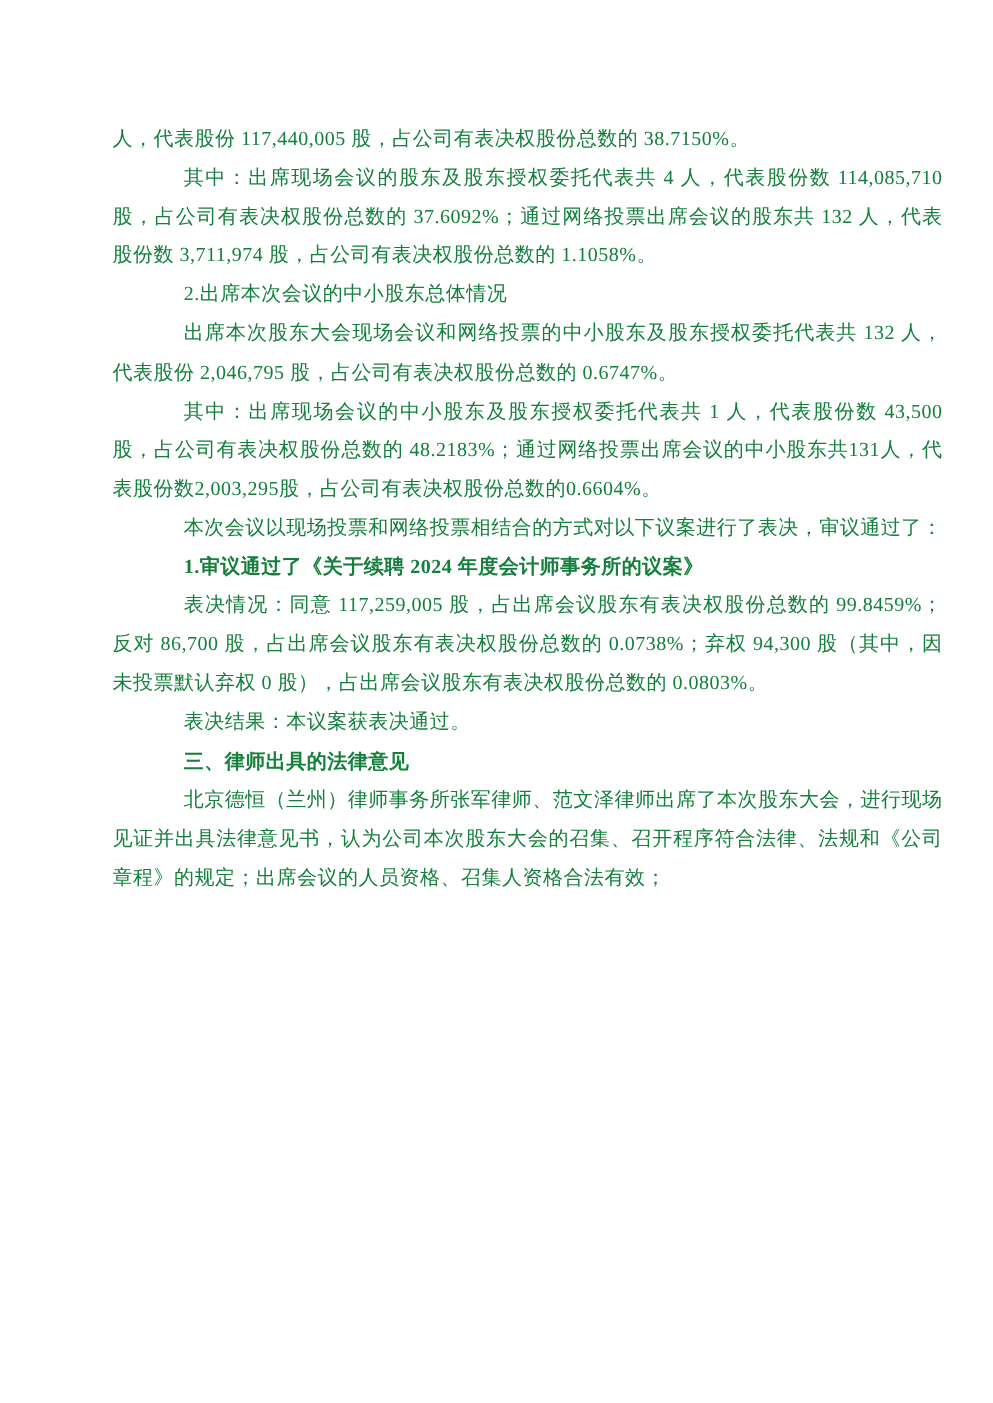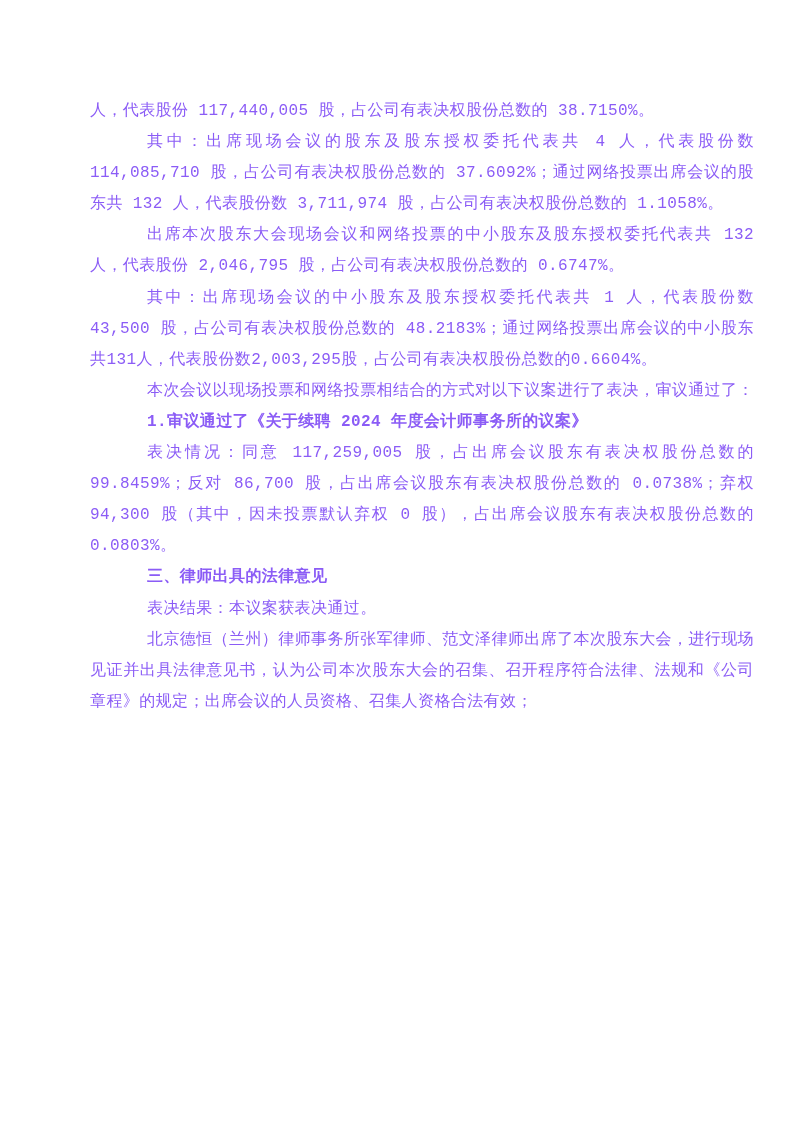--- a/index.html
+++ b/index.html
@@ -7,22 +7,22 @@
     padding: 0;
     background: #ffffff;
   }
   .page {
     position: relative;
     width: 794px;
     height: 1122px;
     box-sizing: border-box;
     padding: 96px 40px 0 90px;
     background: #ffffff;
-    color: #8b5cf6;
-    font-family: Liberation Mono, monospace;
+    color: #15803d;
+    font-family: Liberation Serif, serif;
     font-size: 16px;
     line-height: 31.1px;
     overflow: hidden;
   }
   .para {
     margin: 0;
     text-align: justify;
     text-justify: inter-character;
     letter-spacing: 0.4px;
   }
@@ -32,21 +32,22 @@
   .para.bold {
     font-weight: bold;
   }
 </style>
 </head>
 <body>
 
 <div class="page">
   <p class="para">人，代表股份 117,440,005 股，占公司有表决权股份总数的 38.7150%。</p>
   <p class="para indent">其中：出席现场会议的股东及股东授权委托代表共 4 人，代表股份数 114,085,710 股，占公司有表决权股份总数的 37.6092%；通过网络投票出席会议的股东共 132 人，代表股份数 3,711,974 股，占公司有表决权股份总数的 1.1058%。</p>
+  <p class="para indent">2.出席本次会议的中小股东总体情况</p>
   <p class="para indent">出席本次股东大会现场会议和网络投票的中小股东及股东授权委托代表共 132 人，代表股份 2,046,795 股，占公司有表决权股份总数的 0.6747%。</p>
   <p class="para indent">其中：出席现场会议的中小股东及股东授权委托代表共 1 人，代表股份数 43,500 股，占公司有表决权股份总数的 48.2183%；通过网络投票出席会议的中小股东共131人，代表股份数2,003,295股，占公司有表决权股份总数的0.6604%。</p>
   <p class="para indent">本次会议以现场投票和网络投票相结合的方式对以下议案进行了表决，审议通过了：</p>
   <p class="para indent bold">1.审议通过了《关于续聘 2024 年度会计师事务所的议案》</p>
   <p class="para indent">表决情况：同意 117,259,005 股，占出席会议股东有表决权股份总数的 99.8459%；反对 86,700 股，占出席会议股东有表决权股份总数的 0.0738%；弃权 94,300 股（其中，因未投票默认弃权 0 股），占出席会议股东有表决权股份总数的 0.0803%。</p>
+  <p class="para indent">表决结果：本议案获表决通过。</p>
   <p class="para indent bold">三、律师出具的法律意见</p>
-  <p class="para indent">表决结果：本议案获表决通过。</p>
   <p class="para indent">北京德恒（兰州）律师事务所张军律师、范文泽律师出席了本次股东大会，进行现场见证并出具法律意见书，认为公司本次股东大会的召集、召开程序符合法律、法规和《公司章程》的规定；出席会议的人员资格、召集人资格合法有效；</p>
 </div>
 
 </body></html>

